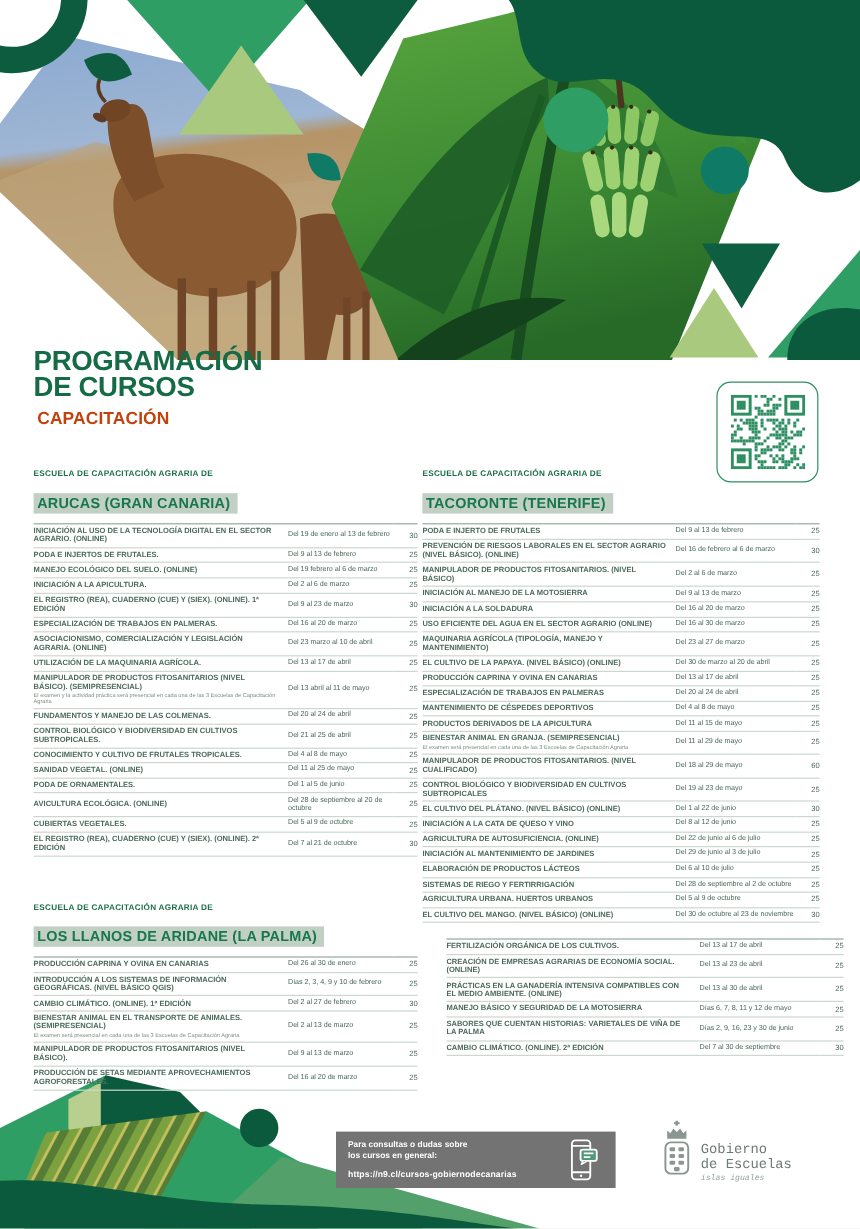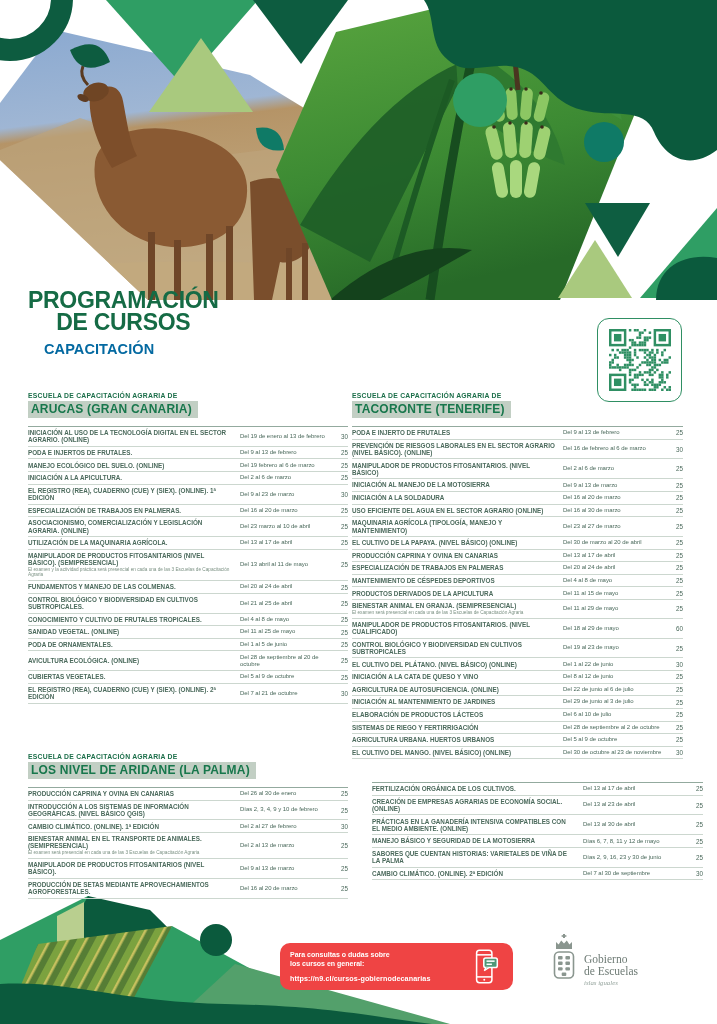--- a/index.html
+++ b/index.html
@@ -7,49 +7,49 @@
         font-family:"Liberation Sans",sans-serif;-webkit-font-smoothing:antialiased;}
   svg{display:block;}
 
   
   .hero,.bottom-decor{position:absolute;left:0;pointer-events:none;}
   .hero{top:0;}
   .bottom-decor{top:880px;}
 
   
   .title-block{position:absolute;left:28px;top:289px;z-index:3;}
-  .title-main{margin:0;font-size:23px;line-height:.96;letter-spacing:-.3px;font-weight:800;color:#156b45;text-align:center;}
-  .title-sub{margin:9px 16px 0;font-size:14.5px;line-height:1.08;font-weight:800;color:#0369a1;letter-spacing:.1px;}
+  .title-main{margin:0;font-size:23px;line-height:.96;letter-spacing:-.3px;font-weight:800;color:#156b45;}
+  .title-sub{margin:9px 3px 0;font-size:14.5px;line-height:1.08;font-weight:800;color:#c2410c;letter-spacing:.1px;}
 
   
   .qr-box{position:absolute;left:597px;top:318px;width:83px;height:82px;border:1.6px solid #2f8f63;
           border-radius:12px;display:flex;align-items:center;justify-content:center;z-index:3;background:#fff;}
 
   
   .table-block{position:absolute;z-index:3;}
   .eyebrow{font-size:6.8px;font-weight:700;color:#1b6e49;letter-spacing:.25px;}
   .school-name{display:inline-block;font-size:12px;font-weight:800;color:#17774c;background:#c2cfc4;
-               padding:1px 6px 2px 3px;margin-top:2px;letter-spacing:.2px;}
+               padding:1px 6px 2px 3px;margin-top:12px;letter-spacing:.2px;}
   .course-table{width:100%;border-collapse:collapse;margin-top:8px;border-top:1px solid #93aa9e;}
   .course-table td{border-bottom:1px solid #ccd7cf;vertical-align:middle;padding:2.2px 0;color:#4b6a5c;}
   td.c-name{font-size:6.3px;font-weight:700;line-height:1.15;padding-right:8px;}
   td.c-date{font-size:6px;line-height:1.2;letter-spacing:-.05px;}
   td.c-hours{font-size:6.3px;text-align:right;}
   .left-col td.c-date{width:88px;}  .left-col td.c-hours{width:20px;}
   .right-col td.c-date{width:100px;} .right-col td.c-hours{width:20px;}
   .row-note{display:block;font-size:4.7px;font-weight:400;color:#7b9183;line-height:1.2;margin-top:.5px;}
 
   
-  .contact-box{position:absolute;left:280px;top:943px;width:233px;height:47px;background:#ef4444;
-               border-radius:10px;color:#fff;padding:7px 10px;box-sizing:border-box;z-index:4;}
+  .contact-box{position:absolute;left:280px;top:943px;width:233px;height:47px;background:#737373;
+               border-radius:0;color:#fff;padding:7px 10px;box-sizing:border-box;z-index:4;}
   .contact-line{font-size:7px;font-weight:700;line-height:1.3;}
   .contact-link{font-size:7.2px;font-weight:800;margin-top:6px;letter-spacing:.1px;}
   .phone-icon{position:absolute;right:13px;top:6px;}
   .gov-logo{position:absolute;left:551px;top:933px;display:flex;gap:7px;z-index:4;}
-  .logo-text{margin-top:20px;font-family:Liberation Serif, serif;color:#6e7b75;font-size:11.5px;line-height:1.05;}
+  .logo-text{margin-top:20px;font-family:Liberation Mono, monospace;color:#6e7b75;font-size:11.5px;line-height:1.05;}
   .logo-tagline{font-style:italic;font-size:6.8px;color:#93a29b;margin-top:2px;}
 </style>
 </head>
 <body>
 
 <div class="page">
 
   <div class="hero">
     <svg width="717" height="300" viewBox="0 0 717 300">
       <defs>
@@ -614,21 +614,21 @@
             <td class="c-name"><span>EL CULTIVO DEL MANGO. (NIVEL BÁSICO) (ONLINE)</span></td>
             <td class="c-date">Del 30 de octubre al 23 de noviembre</td>
             <td class="c-hours">30</td>
           </tr>
         </tbody>
     </table>
   </section>
 
   <section class="table-block left-col" style="left:28px;top:753px;width:320px">
     <div class="eyebrow">ESCUELA DE CAPACITACIÓN AGRARIA DE</div>
-    <div class="school-name">LOS NIVEL DE ARIDANE (LA PALMA)</div>
+    <div class="school-name">LOS LLANOS DE ARIDANE (LA PALMA)</div>
     <table class="course-table">
       <tbody>
 
           <tr class="course-row">
             <td class="c-name"><span>PRODUCCIÓN CAPRINA Y OVINA EN CANARIAS</span></td>
             <td class="c-date">Del 26 al 30 de enero</td>
             <td class="c-hours">25</td>
           </tr>
 
           <tr class="course-row">

